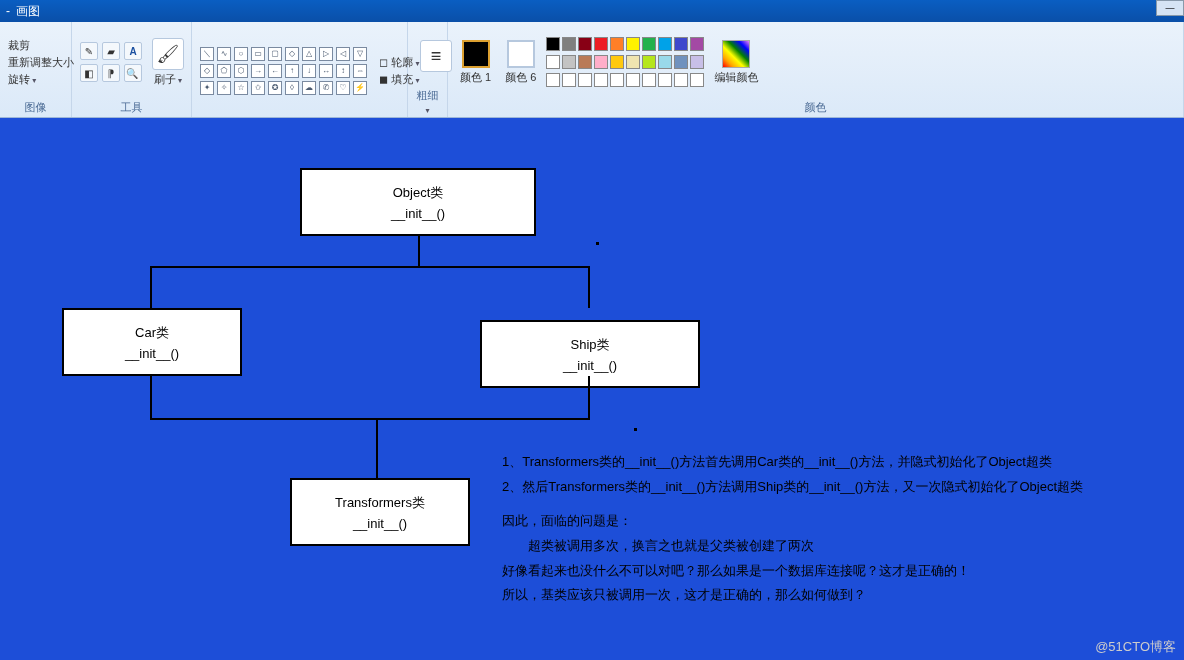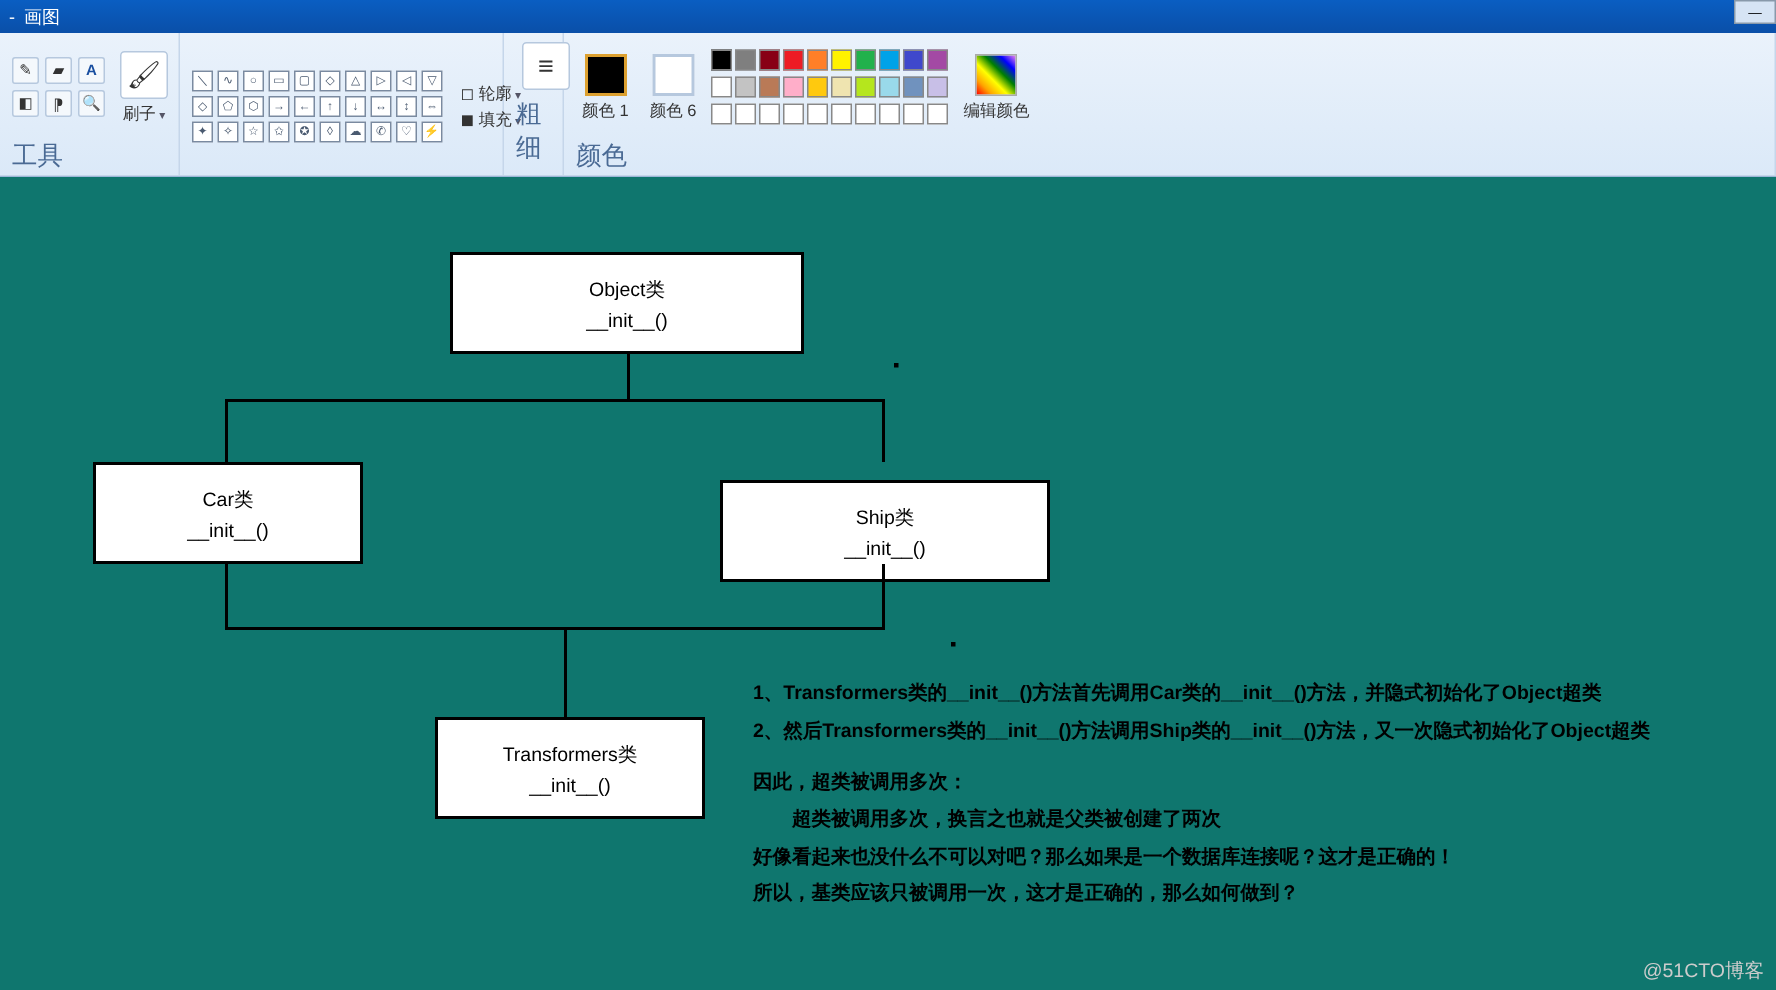--- a/index.html
+++ b/index.html
@@ -7,59 +7,69 @@
 
 
 .titlebar { height: 22px; background: linear-gradient(#0a5ec2, #0a4fa8); display: flex; align-items: center; color: #fff; font-size: 12px; padding-left: 6px; }
 .titlebar .sep { margin-right: 6px; }
 .winbtn { position: absolute; right: 0; top: 0; width: 28px; height: 16px; background: #d6e4f4; border: 1px solid #89a; display: flex; align-items: center; justify-content: center; font-size: 9px; }
 
 
 .ribbon { height: 96px; background: linear-gradient(#eaf2fb, #dbe9f8); border-bottom: 1px solid #9db7d8; display: flex; font-size: 11px; color: #333; }
 .group { border-right: 1px solid #c5d6ea; padding: 4px 8px 2px; display: flex; flex-direction: column; position: relative; }
 .group-body { flex: 1; display: flex; align-items: center; gap: 6px; }
-.group-label { font-size: 17px; color: #4a6; color: #4a6a94; padding-top: 2px; }
+.group-label { text-align: center; font-size: 11px; color: #4a6; color: #4a6a94; padding-top: 2px; }
 .vcol { display: flex; flex-direction: column; gap: 2px; font-size: 11px; }
 .vcol .item { white-space: nowrap; }
 .toolgrid { display: grid; grid-template-columns: repeat(3, 18px); grid-auto-rows: 18px; gap: 4px; }
 .toolbtn { width: 18px; height: 18px; border: 1px solid #b6c8de; background: #f4f8fc; border-radius: 2px; display: flex; align-items: center; justify-content: center; font-size: 10px; }
 .bigbtn { display: flex; flex-direction: column; align-items: center; gap: 2px; padding: 2px 4px; }
 .bigbtn .ico { width: 32px; height: 32px; border: 1px solid #b6c8de; background: #fff; border-radius: 3px; display: flex; align-items: center; justify-content: center; font-size: 18px; }
 .shapesgrid { display: grid; grid-template-columns: repeat(10, 14px); grid-auto-rows: 14px; gap: 3px; }
 .shapecell { border: 1px solid #7a8aa0; font-size: 8px; display: flex; align-items: center; justify-content: center; color: #4a5a70; background: #fff; }
 .swatchwrap { display: flex; flex-direction: column; gap: 4px; }
 .swatchrow { display: flex; gap: 2px; }
 .swatch { width: 14px; height: 14px; border: 1px solid #888; }
 .colorbox { width: 28px; height: 28px; border: 2px solid #dca030; display: flex; align-items: center; justify-content: center; }
 .editcolors { width: 28px; height: 28px; background: linear-gradient(45deg, red, orange, yellow, green, blue, violet); border: 1px solid #aaa; }
 .dd::after { content: " ▾"; font-size: 8px; color: #556; }
 
 
-.canvas { position: absolute; left: 0; top: 118px; right: 0; bottom: 0; background: #0f766e; }
+.canvas { position: absolute; left: 0; top: 118px; right: 0; bottom: 0; background: #1d4ed8; }
 .box { position: absolute; border: 2px solid #000; background: #fff; display: flex; flex-direction: column; align-items: center; justify-content: center; font-size: 13px; font-family: "SimSun", serif; }
 .box .line2 { margin-top: 4px; }
 .hline, .vline { position: absolute; background: #000; }
 .hline { height: 2px; }
 .vline { width: 2px; }
-.textblock { position: absolute; font-size: 13px; line-height: 1.9; font-family: "Microsoft YaHei", "SimSun", sans-serif; color: #000; font-weight: bold; }
+.textblock { position: absolute; font-size: 13px; line-height: 1.9; font-family: "Microsoft YaHei", "SimSun", sans-serif; color: #000; }
 .indent { padding-left: 2em; }
 .watermark { position: absolute; right: 8px; bottom: 4px; color: #ccc; font-size: 13px; }
 .dot { position: absolute; width: 3px; height: 3px; background: #000; }
 </style>
 </head>
 <body>
 
 <div class="titlebar">
   <span class="sep">-</span>
   <span>画图</span>
 </div>
 <div class="winbtn">—</div>
 
 <div class="ribbon">
 
+  <div class="group" style="width:72px">
+    <div class="group-body">
+      <div class="vcol">
+        <div class="item">裁剪</div>
+        <div class="item">重新调整大小</div>
+        <div class="item dd">旋转</div>
+      </div>
+    </div>
+    <div class="group-label">图像</div>
+  </div>
 
   <div class="group" style="width:120px">
     <div class="group-body">
       <div class="toolgrid">
         <div class="toolbtn">✎</div>
         <div class="toolbtn">▰</div>
         <div class="toolbtn" style="color:#1a4fa0;font-weight:bold">A</div>
         <div class="toolbtn">◧</div>
         <div class="toolbtn">⁋</div>
         <div class="toolbtn">🔍</div>
@@ -211,20 +221,20 @@
   <div class="hline" style="left:150px; top:300px; width:440px"></div>
   <div class="vline" style="left:376px; top:300px; height:60px"></div>
 
   <div class="dot" style="left:596px; top:124px"></div>
   <div class="dot" style="left:634px; top:310px"></div>
 
   <div class="textblock" style="left:502px; top:332px; width:670px">
     <div>1、Transformers类的__init__()方法首先调用Car类的__init__()方法，并隐式初始化了Object超类</div>
     <div>2、然后Transformers类的__init__()方法调用Ship类的__init__()方法，又一次隐式初始化了Object超类</div>
     <div style="height:10px"></div>
-    <div>因此，超类被调用多次：</div>
+    <div>因此，面临的问题是：</div>
     <div class="indent">超类被调用多次，换言之也就是父类被创建了两次</div>
     <div>好像看起来也没什么不可以对吧？那么如果是一个数据库连接呢？这才是正确的！</div>
     <div>所以，基类应该只被调用一次，这才是正确的，那么如何做到？</div>
   </div>
 </div>
 
 <div class="watermark">@51CTO博客</div>
 
 </body></html>

